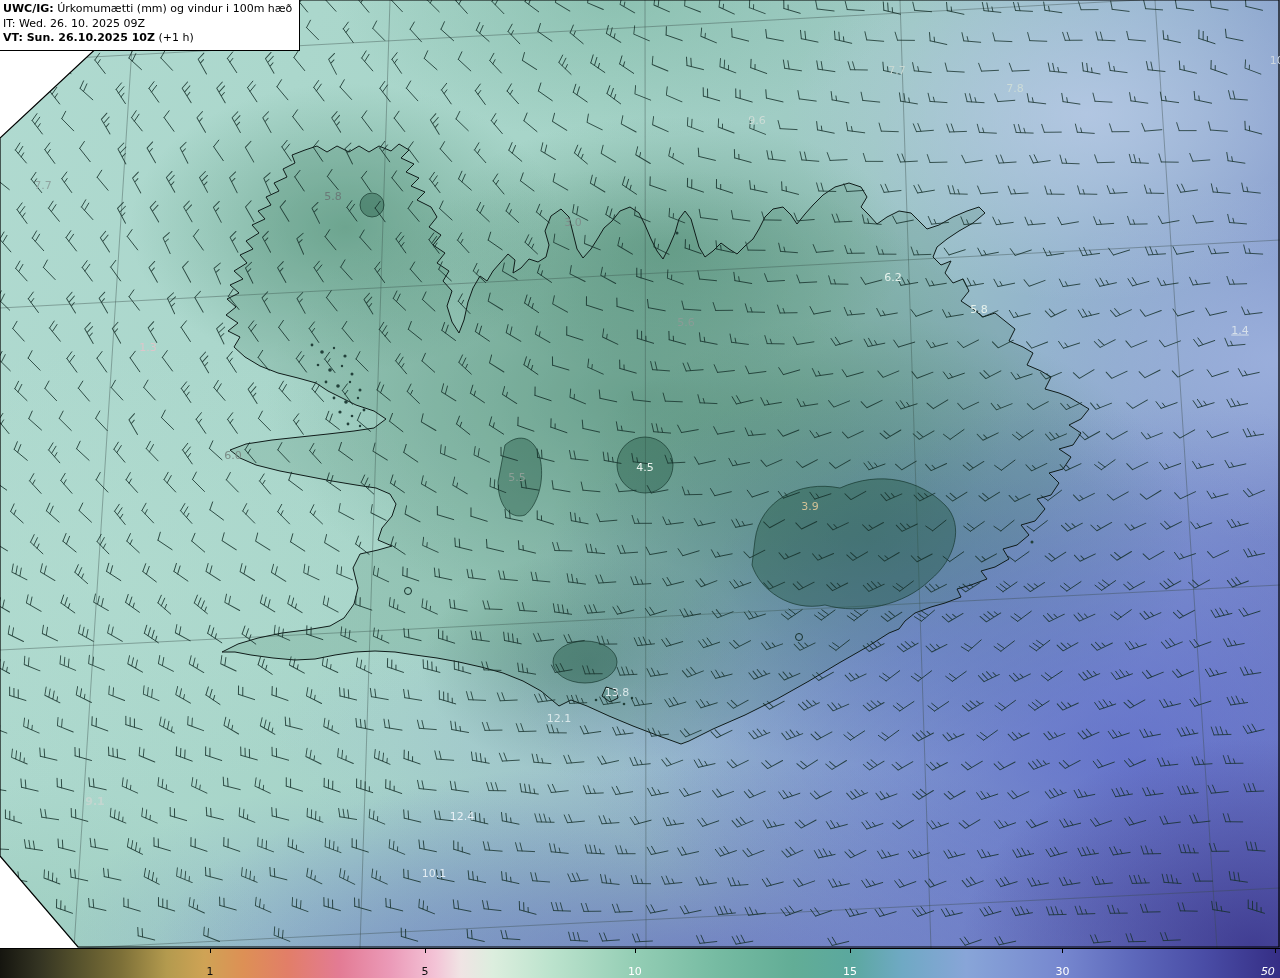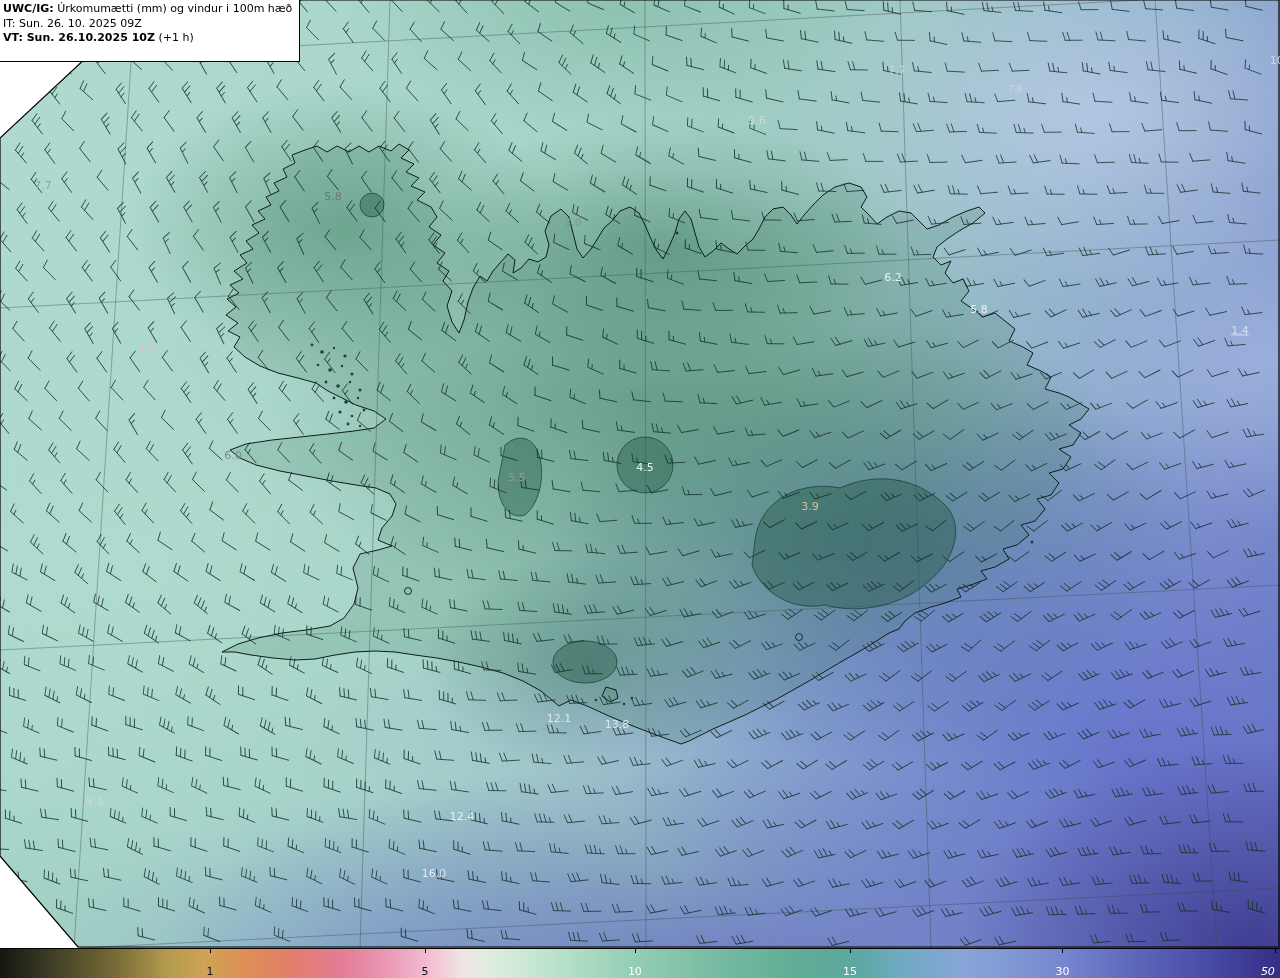--- a/index.html
+++ b/index.html
@@ -24,21 +24,21 @@
       radial-gradient(240px 160px at 46% 70%, rgba(60,118,94,0.50), rgba(60,118,94,0) 70%),
       radial-gradient(500px 300px at 8% 60%, rgba(178,220,208,0.60), rgba(178,220,208,0) 75%),
       radial-gradient(320px 220px at 2% 100%, rgba(150,200,185,0.55), rgba(150,200,185,0) 75%),
       radial-gradient(400px 200px at 48% 0%, rgba(110,170,150,0.45), rgba(110,170,150,0) 70%),
       linear-gradient(108deg,#b0dad0 0%,#a6d4c8 40%,#9cc8c2 58%,#93b4cc 72%,#8296cc 88%,#7480c4 100%);
   }
   #map-svg{position:absolute;inset:0;width:100%;height:100%}
   #labels{position:absolute;inset:0;pointer-events:none}
   .plabel{position:absolute;transform:translate(-50%,-50%);font-size:11px;white-space:nowrap}
   #title-box{position:absolute;top:0;left:0;background:#fff;border-right:1px solid #000;
-    border-bottom:1px solid #000;padding:2px 7px 15px 3px;font-size:11px;line-height:1.32;
+    border-bottom:1px solid #000;padding:2px 7px 4px 3px;font-size:11px;line-height:1.32;
     min-width:262px;z-index:5}
   #colorbar{position:absolute;left:0;bottom:0;width:1280px;height:30px;border-top:1px solid #000}
   #colorbar-gradient{position:absolute;inset:0}
   .cbtick{position:absolute;bottom:1px;transform:translateX(-50%);font-size:11px;line-height:1}
   .cbmark{position:absolute;top:0;width:1px;height:4px;background:#000}
 </style>
 </head>
 <body>
 
 <div id="app">
@@ -1320,43 +1320,43 @@
       </g>
       <polygon points="148,0 1279,0 1279,947 78,947 0,856 0,138" fill="none" stroke="#000" stroke-width="1.2"></polygon>
     </svg>
 
     <div id="labels">
         <span class="plabel" style="left: 43px; top: 185px; color: rgb(144, 164, 160);">7.7</span>
         <span class="plabel" style="left: 333px; top: 196px; color: rgb(106, 122, 120);">5.8</span>
         <span class="plabel" style="left: 573px; top: 222px; color: rgb(126, 144, 140);">3.0</span>
         <span class="plabel" style="left: 757px; top: 120px; color: rgb(204, 220, 214);">9.6</span>
         <span class="plabel" style="left: 897px; top: 70px; color: rgb(200, 216, 210);">7.7</span>
-        <span class="plabel" style="left: 1015px; top: 88px; color: rgb(204, 220, 216); font-family: Liberation Serif, serif;">7.8</span>
+        <span class="plabel" style="left: 1015px; top: 88px; color: rgb(204, 220, 216);">7.8</span>
         <span class="plabel" style="left: 1244px; top: 60px; color: rgb(204, 214, 224); margin-left: 38px;">10.5</span>
         <span class="plabel" style="left: 893px; top: 277px; color: rgb(230, 242, 236);">6.2</span>
         <span class="plabel" style="left: 979px; top: 309px; color: rgb(230, 242, 236);">5.8</span>
         <span class="plabel" style="left: 148px; top: 347px; color: rgb(220, 198, 202);">1.3</span>
         <span class="plabel" style="left: 686px; top: 322px; color: rgb(138, 156, 150);">5.6</span>
         <span class="plabel" style="left: 1240px; top: 330px; color: rgb(214, 224, 234); text-decoration: underline;">1.4</span>
         <span class="plabel" style="left: 233px; top: 455px; color: rgb(122, 140, 134);">6.0</span>
         <span class="plabel" style="left: 517px; top: 477px; color: rgb(140, 158, 150);">5.5</span>
         <span class="plabel" style="left: 645px; top: 467px; color: rgb(232, 242, 236);">4.5</span>
         <span class="plabel" style="left: 762px; top: 506px; color: rgb(210, 194, 150); margin-left: 48px;">3.9</span>
-        <span class="plabel" style="left: 617px; top: 724px; color: rgb(218, 232, 234); text-align: center;">13.8</span>
+        <span class="plabel" style="left: 617px; top: 692px; color: rgb(218, 232, 234); text-align: center;">13.8</span>
         <span class="plabel" style="left: 559px; top: 718px; color: rgb(218, 232, 234);">12.1</span>
         <span class="plabel" style="left: 95px; top: 801px; color: rgb(196, 214, 208); font-weight: bold;">9.1</span>
         <span class="plabel" style="left: 462px; top: 816px; color: rgb(232, 240, 246);">12.4</span>
-        <span class="plabel" style="left: 434px; top: 873px; color: rgb(226, 236, 242);">16.0</span>
+        <span class="plabel" style="left: 434px; top: 873px; color: rgb(226, 236, 242);">10.1</span>
       </div>
 
     <div id="title-box">
       <div>
         <b>UWC/IG:</b><span> Úrkomumætti (mm) og vindur i 100m hæð</span>
       </div>
-      <div>IT: Sun. 26. 10. 2025 09Z</div>
+      <div>IT: Wed. 26. 10. 2025 09Z</div>
       <div>
         <b>VT: Sun. 26.10.2025 10Z</b><span> (+1 h)</span>
       </div>
     </div>
   </div>
 
   <div id="colorbar">
     <div id="colorbar-gradient" style="background: linear-gradient(90deg, rgb(21, 21, 15) 0%, rgb(51, 51, 34) 3%, rgb(85, 81, 44) 6%, rgb(125, 112, 56) 9.5%, rgb(179, 154, 78) 13%, rgb(207, 163, 85) 16%, rgb(221, 144, 85) 19%, rgb(226, 126, 104) 22.5%, rgb(227, 123, 148) 26.5%, rgb(235, 154, 184) 30.5%, rgb(243, 195, 214) 34%, rgb(240, 228, 228) 36%, rgb(220, 238, 222) 38.5%, rgb(188, 227, 205) 43%, rgb(147, 205, 180) 49.7%, rgb(118, 187, 162) 56%, rgb(98, 173, 150) 62%, rgb(91, 168, 158) 66.4%, rgb(111, 169, 196) 70.5%, rgb(136, 165, 216) 75.5%, rgb(118, 135, 207) 83%, rgb(93, 104, 187) 88.5%, rgb(74, 77, 166) 94%, rgb(53, 46, 133) 100%);"></div>
     <div id="colorbar-ticks">
         <span class="cbtick" style="left: 16.4%; color: rgb(16, 16, 16);">1</span>

